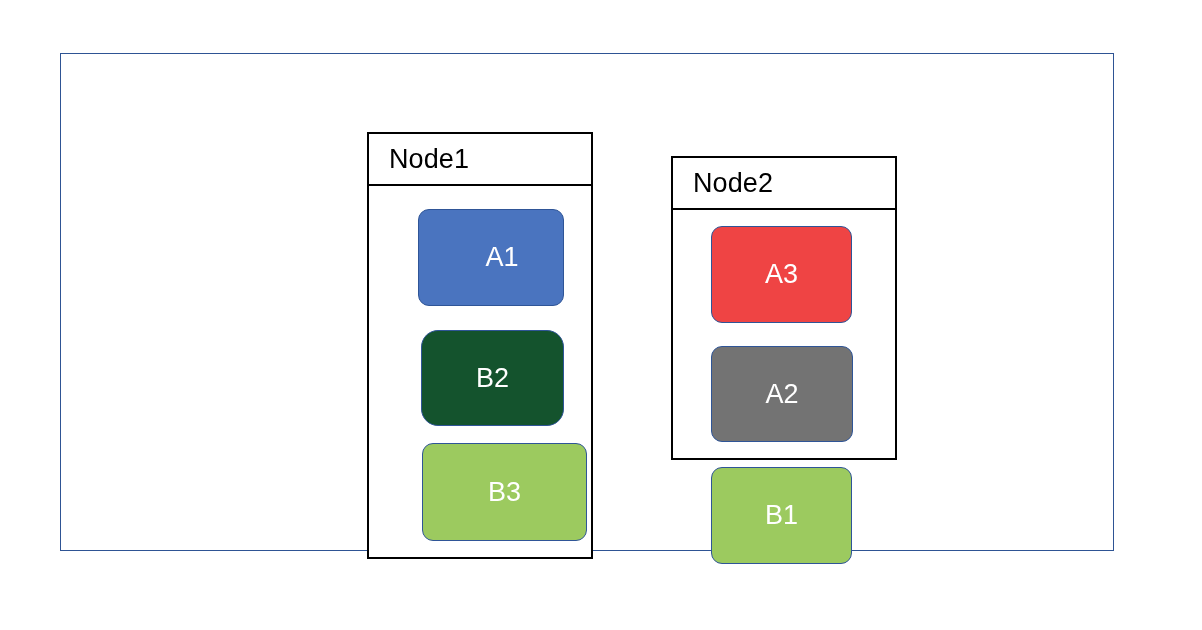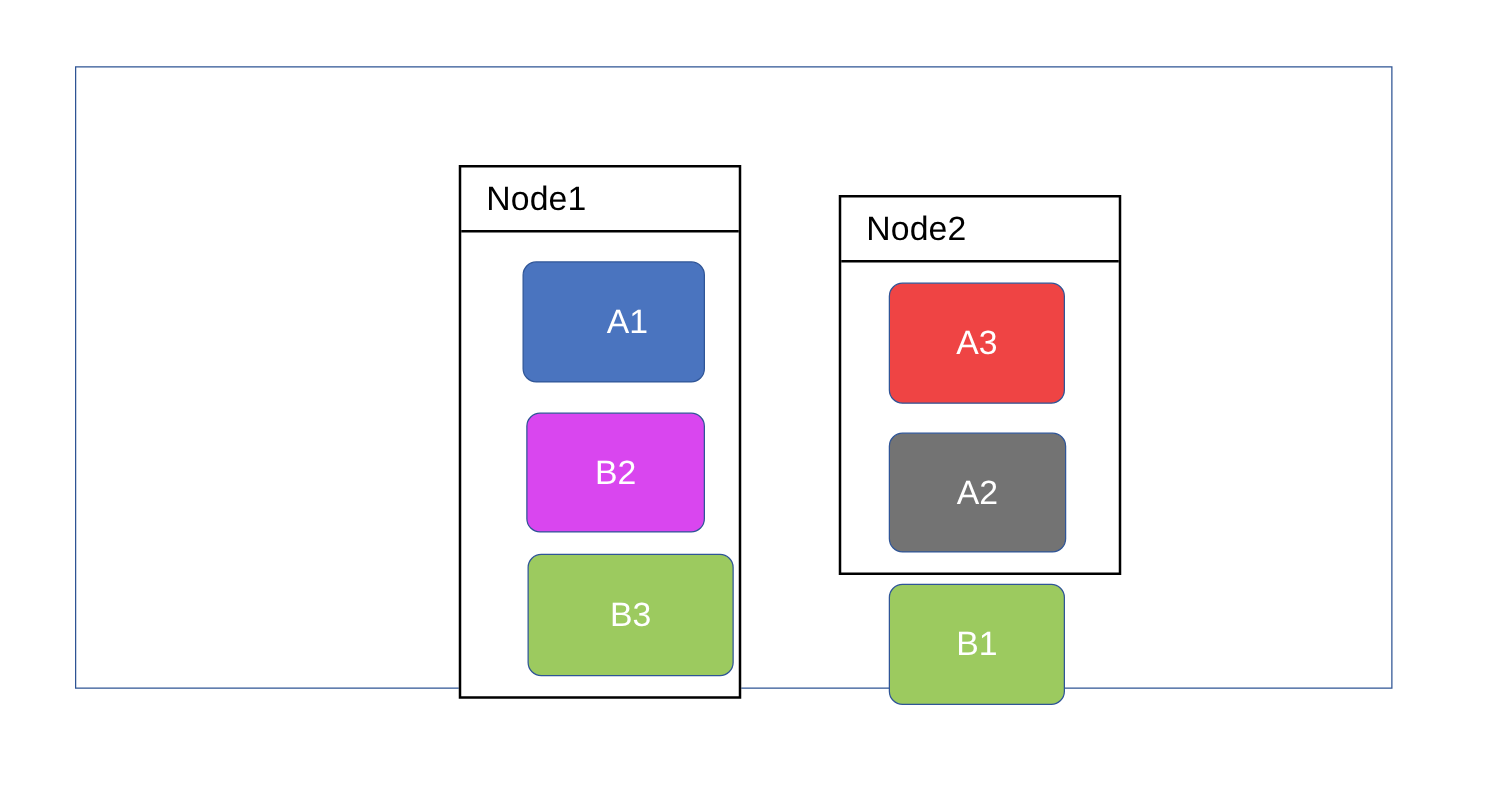--- a/index.html
+++ b/index.html
@@ -108,21 +108,21 @@
 <div id="diagram-frame" style="border-color: rgb(46, 84, 148);">
 
   <div class="node-container" id="node-container-1" style="border-color: rgb(0, 0, 0);">
     <div class="node-header" style="border-bottom-color: rgb(0, 0, 0);">
       <span class="node-title">Node1</span>
     </div>
     <div class="node-body">
       <div class="pod" id="pod-a1" style="background-color: rgb(74, 116, 191); border-color: rgb(47, 85, 151); padding-left: 22px;">
         <span class="pod-label">A1</span>
       </div>
-      <div class="pod" id="pod-b2" style="background-color: #d946ef; border-color: rgb(47, 85, 151);">
+      <div class="pod" id="pod-b2" style="background-color: #14532d; border-color: rgb(47, 85, 151); border-radius: 17px;">
         <span class="pod-label">B2</span>
       </div>
       <div class="pod" id="pod-b3" style="background-color: rgb(156, 202, 95); border-color: rgb(47, 85, 151);">
         <span class="pod-label">B3</span>
       </div>
     </div>
   </div>
 
   <div class="node-container" id="node-container-2" style="border-color: rgb(0, 0, 0);">
     <div class="node-header" style="border-bottom-color: rgb(0, 0, 0);">

